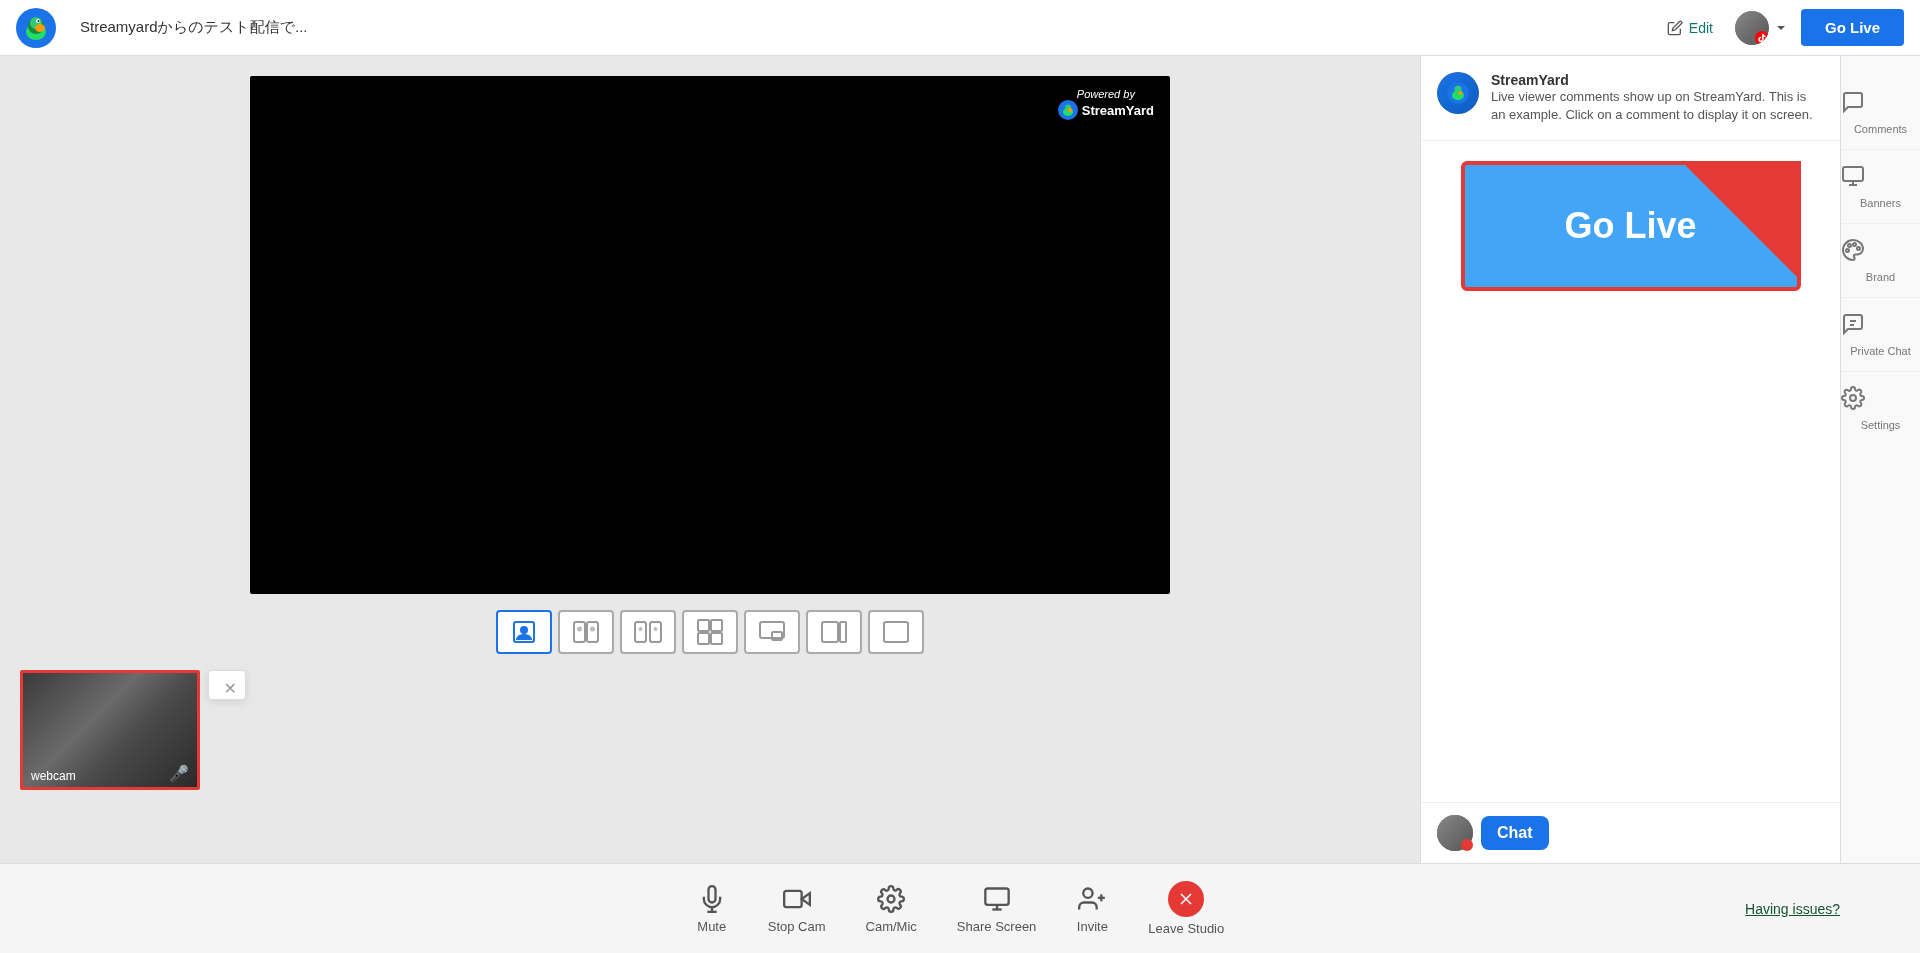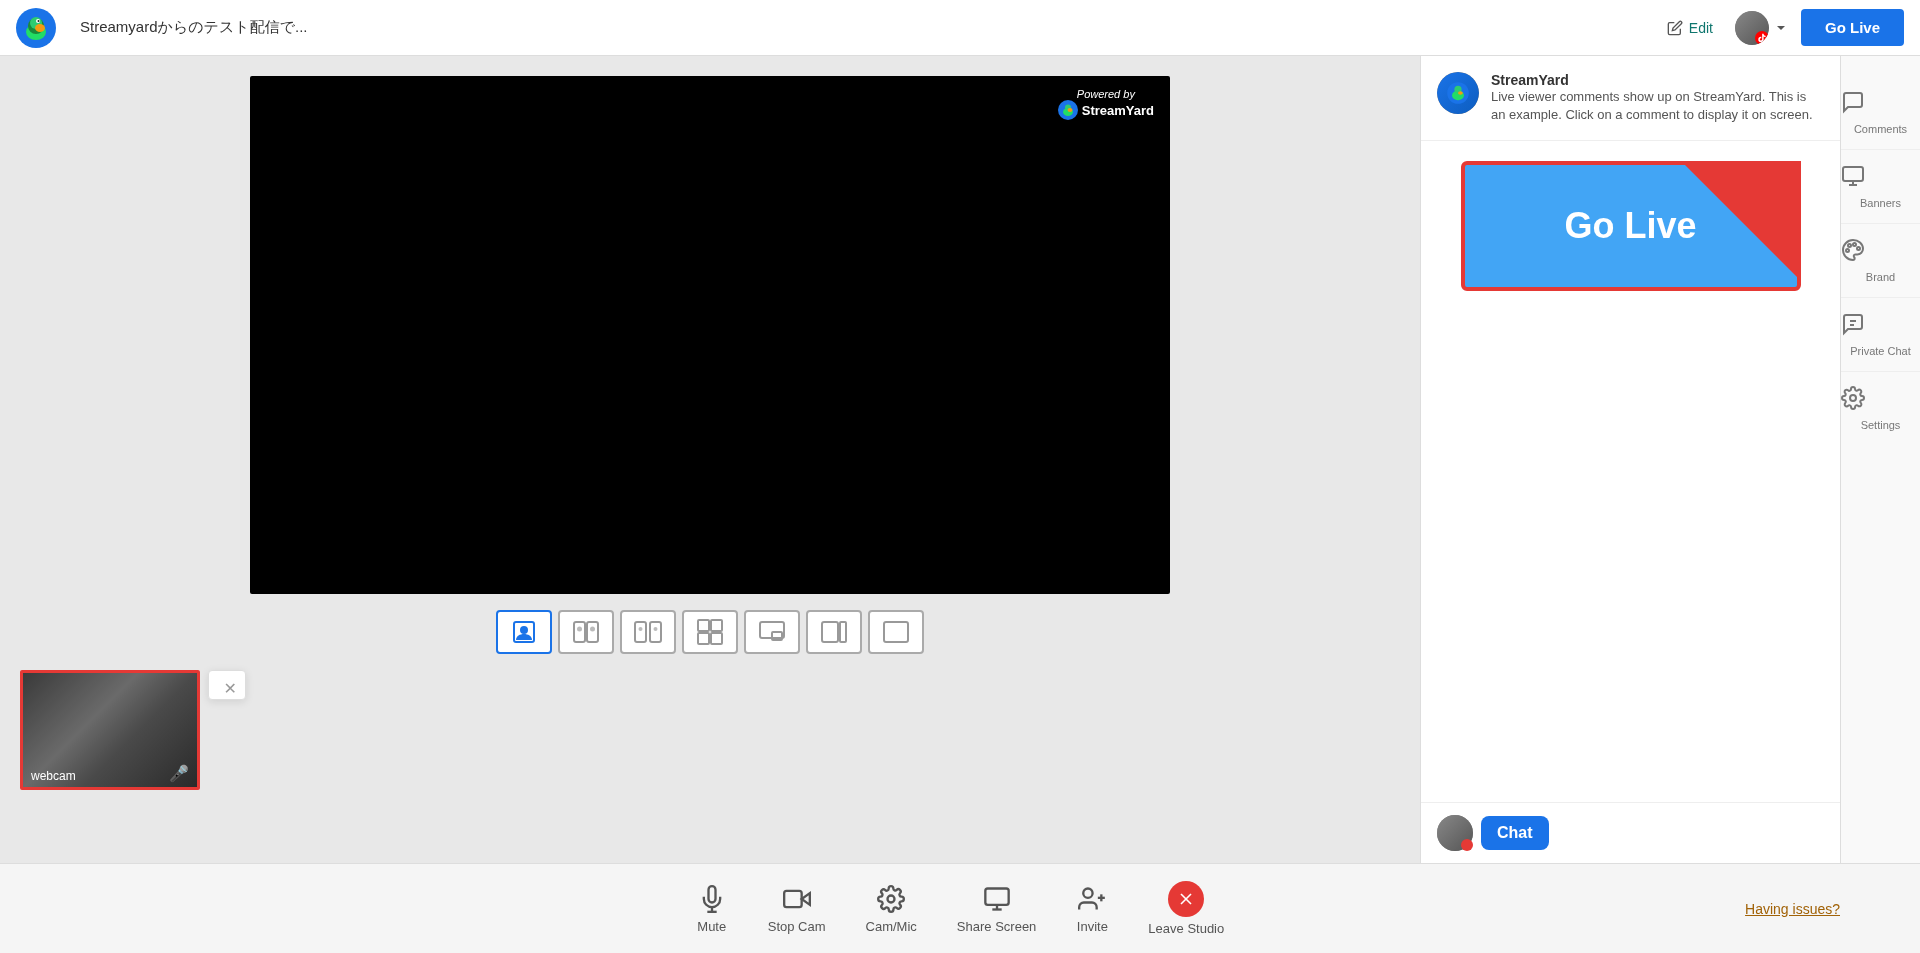--- a/index.html
+++ b/index.html
@@ -255,21 +255,21 @@
       border-radius: 50%;
       width: 32px;
       height: 32px;
       display: flex;
       align-items: center;
       justify-content: center;
     }
     .having-issues {
       position: absolute;
       right: 80px;
-      color: #a16207;
+      color: #14532d;
       font-size: 14px;
       text-decoration: underline;
       cursor: pointer;
     }
 
     
     .right-panel {
       width: 420px;
       background: #fff;
       border-left: 1px solid #ddd;

